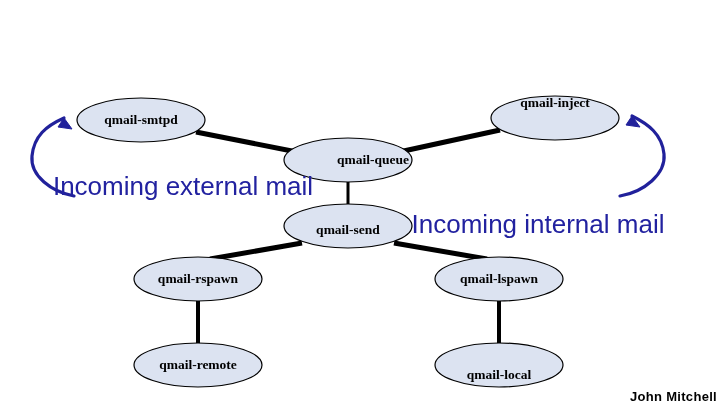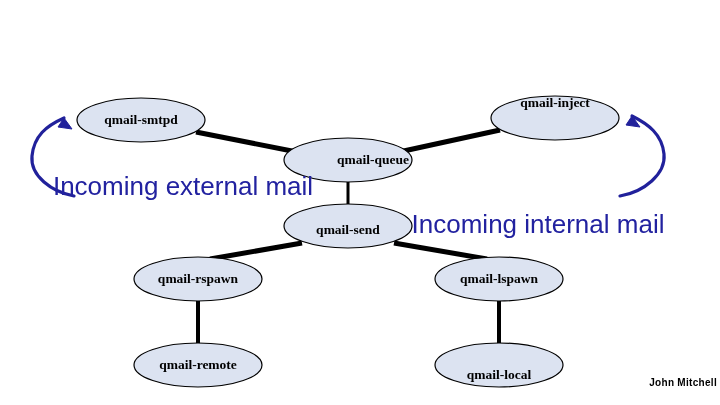--- a/index.html
+++ b/index.html
@@ -51,23 +51,23 @@
     font-family: "Liberation Sans", sans-serif;
     font-size: 26px;
     font-weight: normal;
     color: #2222a0;
     white-space: nowrap;
     transform: translate(-50%, -50%);
   }
   .credit {
     position: absolute;
     right: 3px;
-    bottom: 17px;
+    bottom: 1px;
     font-family: "Liberation Sans", sans-serif;
-    font-size: 10px;
+    font-size: 13px;
     font-weight: bold;
     color: #000000;
     letter-spacing: 0.3px;
     white-space: nowrap;
     margin-left: 36px;
   }
 </style>
 </head>
 <body>
 

